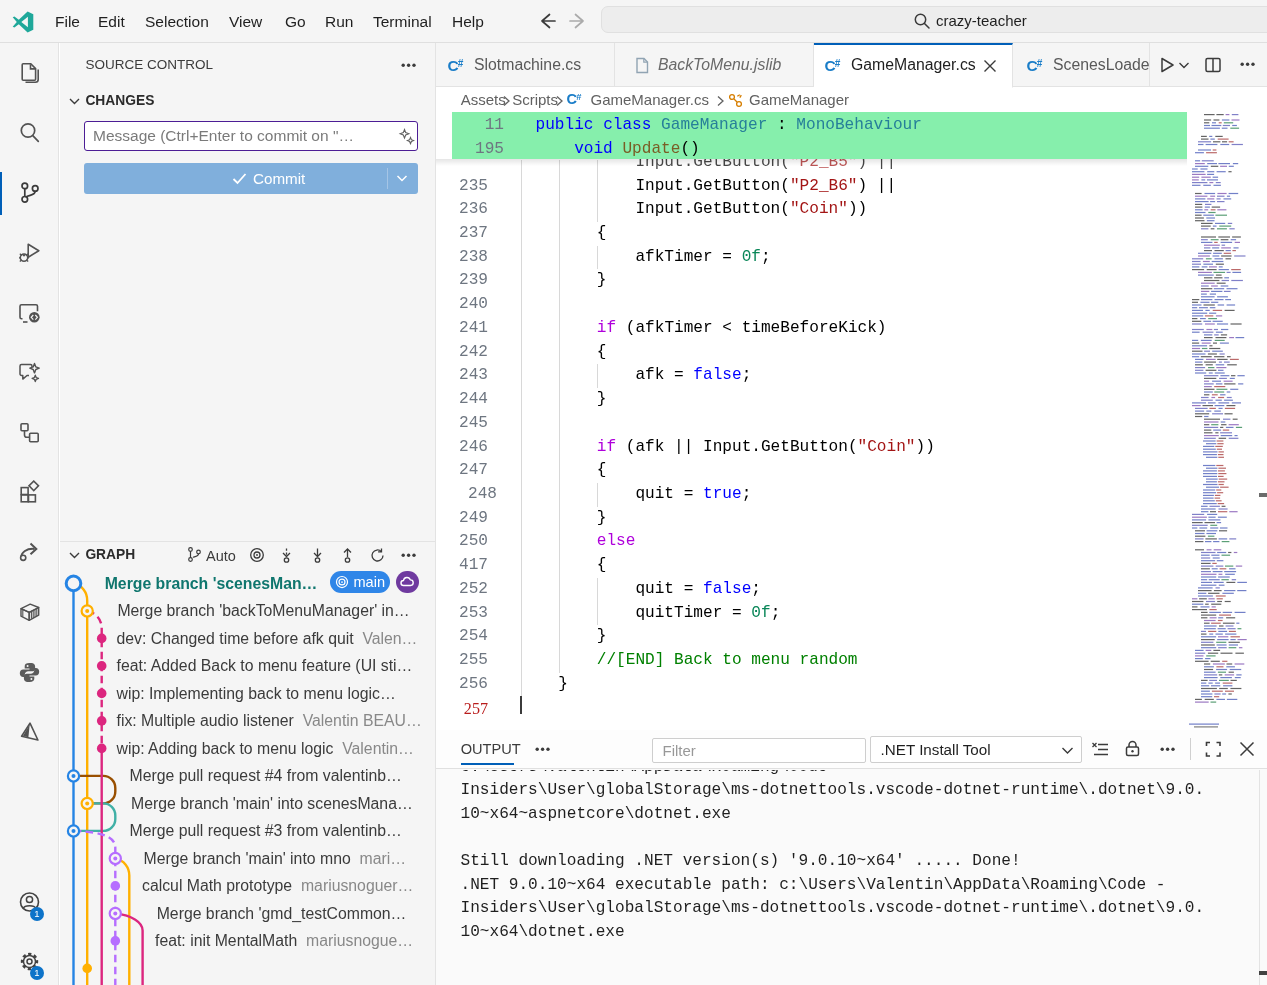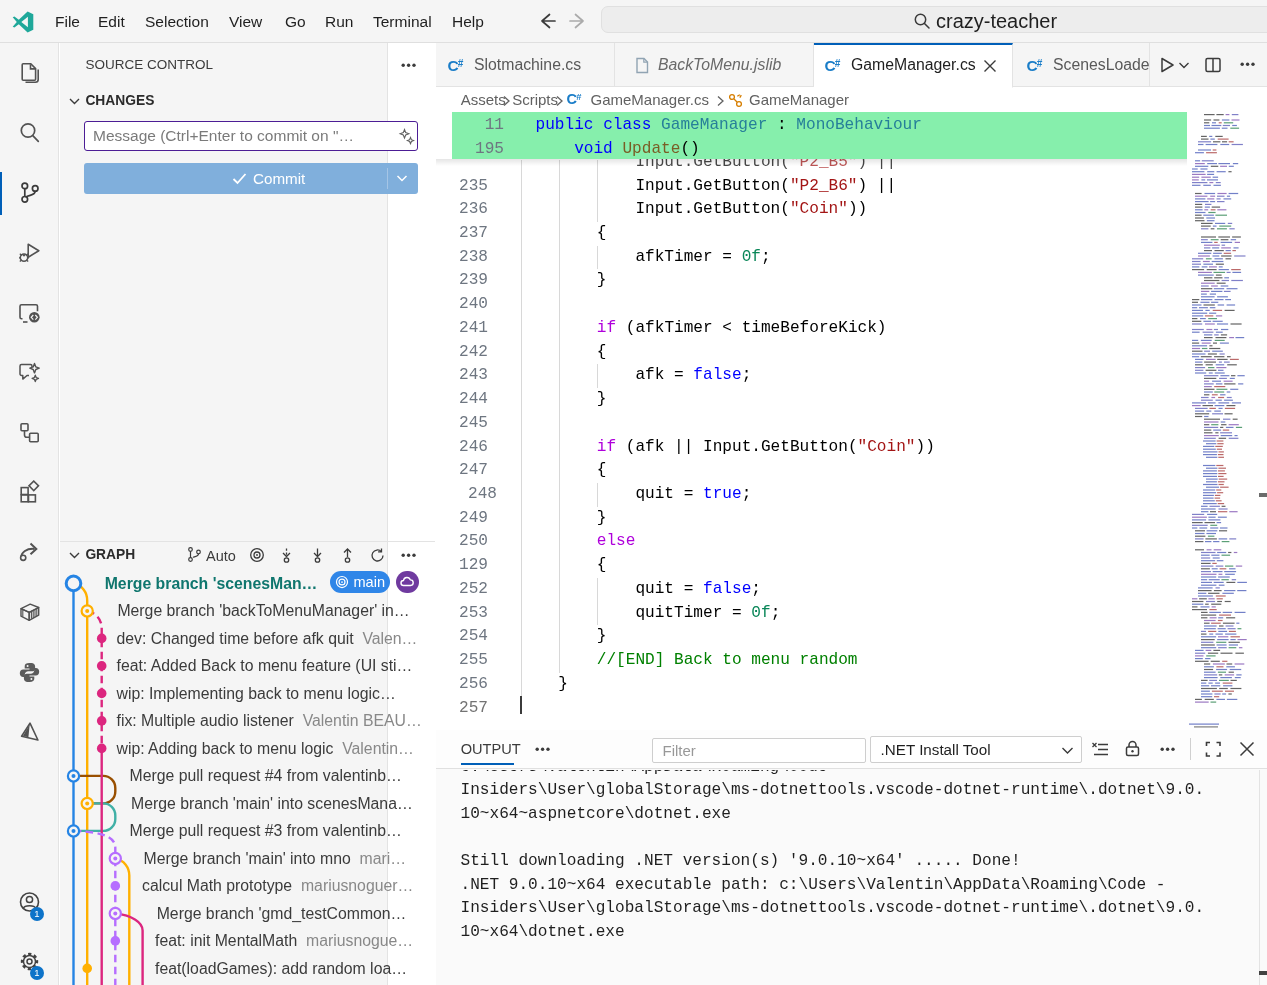--- a/index.html
+++ b/index.html
@@ -2,21 +2,21 @@
 <html><head><meta charset="utf-8"><style>
 *{margin:0;padding:0;box-sizing:border-box;}
 html,body{width:1267px;height:985px;overflow:hidden;}
 body{font-family:"Liberation Sans",sans-serif;background:#fff;position:relative;}
 .abs{position:absolute;}
 #titlebar{left:0;top:0;width:1267px;height:43px;background:#f5f5f5;border-bottom:1px solid #dfdfdf;}
 .menuitem{position:absolute;top:0;height:43px;line-height:43px;font-size:15.5px;color:#1f1f1f;}
 #searchbox{position:absolute;left:601px;top:6px;width:731px;height:27px;background:#ededed;border:1px solid #e0e0e0;border-radius:7px;}
 #activitybar{left:0;top:43px;width:59px;height:942px;background:#f5f5f5;border-right:1px solid #e3e3e3;}
 .aicon{position:absolute;left:17px;width:25px;height:25px;}
-#sidebar{left:60px;top:43px;width:328px;height:942px;background:#f5f5f5;border-right:1px solid #e3e3e3;}
+#sidebar{left:60px;top:43px;width:376px;height:942px;background:#f5f5f5;border-right:1px solid #e3e3e3;}
 .schead{position:absolute;font-size:13.5px;color:#3b3b3b;}
 .secthead{position:absolute;font-size:13.8px;font-weight:700;color:#2b2b2b;}
 #msgbox{position:absolute;left:24px;top:78px;width:334px;height:30px;background:#fff;border:1px solid #4c1d95;border-radius:3px;}
 #msgbox span{position:absolute;left:8px;top:5px;font-size:15.5px;color:#7a7a7a;white-space:nowrap;overflow:hidden;width:300px;}
 #commitbtn{position:absolute;left:24px;top:120px;width:334px;height:31px;background:#80afdc;border-radius:3px;color:#fff;}
 .grow{position:absolute;left:0;width:375px;height:27.5px;white-space:nowrap;overflow:hidden;}
 .grow .msg{font-size:15.8px;color:#3b3b3b;}
 .grow .auth{font-size:15.8px;color:#888;}
 #editorgroup{left:436px;top:43px;width:831px;height:687px;background:#fff;}
 #tabbar{position:absolute;left:0;top:0;width:831px;height:44px;background:#f5f5f5;border-bottom:1px solid #e3e3e3;}
@@ -53,21 +53,21 @@
         <path d="M14.5 4.5 L7 11 L14.5 17.5 M7.3 11 H20" stroke="#3b3b3b" stroke-width="1.7" fill="none" stroke-linecap="round" stroke-linejoin="round"></path>
       </svg></div>
     <div class="abs" style="left:568px;top:10px;"><svg style="" width="22" height="22" viewBox="0 0 22 22">
         <path d="M7.5 4.5 L15 11 L7.5 17.5 M2 11 H14.7" stroke="#ababab" stroke-width="1.7" fill="none" stroke-linecap="round" stroke-linejoin="round"></path>
       </svg></div>
     <div id="searchbox"></div>
     <div class="abs" style="left:913px;top:12px;"><svg style="" width="18" height="18" viewBox="0 0 18 18">
         <circle cx="7.5" cy="7.5" r="5.2" stroke="#3b3b3b" stroke-width="1.5" fill="none"></circle>
         <path d="M11.5 11.5 L16 16" stroke="#3b3b3b" stroke-width="1.5" stroke-linecap="round"></path>
       </svg></div>
-    <div class="abs" style="left:936px;top:0;height:58px;line-height:42px;font-size:20px;color:#1f1f1f;">crazy-teacher</div>
+    <div class="abs" style="left:936px;top:0;height:58px;line-height:42px;font-size:15px;color:#1f1f1f;">crazy-teacher</div>
   </div>
 <div class="abs" id="activitybar">
     <div class="aicon" style="top:17px;"><svg style="" width="25" height="25" viewBox="0 0 25 25">
         <path d="M6.2 3.8 h7.6 l4.8 4.8 v10.6 a1 1 0 0 1 -1 1 h-11.4 a1 1 0 0 1 -1 -1 v-14.4 a1 1 0 0 1 1 -1 z" fill="none" stroke="#525252" stroke-width="1.6"></path>
         <path d="M13.5 4.2 v4.7 h4.8" fill="none" stroke="#525252" stroke-width="1.6"></path>
         <path d="M21.2 9.5 v10 a2.8 2.8 0 0 1 -2.8 2.8 h-9.9" fill="none" stroke="#525252" stroke-width="1.6"></path>
       </svg></div>
     <div class="aicon" style="top:77px;"><svg style="" width="25" height="25" viewBox="0 0 25 25">
         <circle cx="11" cy="10.5" r="6.7" stroke="#525252" stroke-width="1.7" fill="none"></circle>
         <path d="M15.8 15.6 L21.3 21.3" stroke="#525252" stroke-width="1.7" stroke-linecap="round"></path>
@@ -246,21 +246,20 @@
     <div class="grow" style="top:636.6px;line-height:27.5px;"><span class="msg" style="margin-left:56.5px;">wip: Implementing back to menu logic…</span></div>
     <div class="grow" style="top:664.1px;line-height:27.5px;"><span class="msg" style="margin-left:56.5px;">fix: Multiple audio listener</span><span class="auth">&nbsp;&nbsp;Valentin BEAU…</span></div>
     <div class="grow" style="top:691.6px;line-height:27.5px;"><span class="msg" style="margin-left:56.5px;">wip: Adding back to menu logic</span><span class="auth">&nbsp;&nbsp;Valentin…</span></div>
     <div class="grow" style="top:719.1px;line-height:27.5px;"><span class="msg" style="margin-left:69.6px;">Merge pull request #4 from valentinb…</span></div>
     <div class="grow" style="top:746.6px;line-height:27.5px;"><span class="msg" style="margin-left:71.0px;">Merge branch 'main' into scenesMana…</span></div>
     <div class="grow" style="top:774.1px;line-height:27.5px;"><span class="msg" style="margin-left:69.6px;">Merge pull request #3 from valentinb…</span></div>
     <div class="grow" style="top:801.6px;line-height:27.5px;"><span class="msg" style="margin-left:83.6px;">Merge branch 'main' into mno</span><span class="auth">&nbsp;&nbsp;mari…</span></div>
     <div class="grow" style="top:829.1px;line-height:27.5px;"><span class="msg" style="margin-left:82.0px;">calcul Math prototype</span><span class="auth">&nbsp;&nbsp;mariusnoguer…</span></div>
     <div class="grow" style="top:856.6px;line-height:27.5px;"><span class="msg" style="margin-left:96.7px;">Merge branch 'gmd_testCommon…</span></div>
     <div class="grow" style="top:884.1px;line-height:27.5px;"><span class="msg" style="margin-left:95.0px;">feat: init MentalMath</span><span class="auth">&nbsp;&nbsp;mariusnogue…</span></div>
-    <div class="grow" style="top:911.6px;line-height:27.5px;"><span class="msg" style="margin-left:95.0px;">feat(loadGames): add random loa…</span></div>
     <div class="abs" style="left:270.4px;top:528.2px;width:60px;height:21.6px;background:#2f86e8;border-radius:11px;">
       <svg class="abs" style="left:5px;top:3.8px;" width="14" height="14" viewBox="0 0 16 16">
         <circle cx="8" cy="8" r="6.3" stroke="#fff" stroke-width="1.4" fill="none"></circle>
         <circle cx="8" cy="8" r="3.4" stroke="#fff" stroke-width="1.4" fill="none"></circle>
         <circle cx="8" cy="8" r="1" fill="#fff"></circle>
       </svg>
       <span class="abs" style="left:23px;top:1px;color:#fff;font-size:14.6px;line-height:20px;">main</span>
     </div>
     <div class="abs" style="left:336.2px;top:527.8px;width:22.6px;height:22.6px;background:#6f3a9f;border-radius:50%;">
       <svg class="abs" style="left:3.3px;top:3.3px;" width="16" height="16" viewBox="0 0 16 16">
@@ -375,33 +374,33 @@
       <div class="ln" style="top:323.53000000000003px;color:#6e7681;">246</div>
       <div class="cl" style="left:83.5px;top:323.53000000000003px;"><span class="pl">        </span><span class="ctl">if</span><span class="pl"> (afk || Input.GetButton(</span><span class="str">"Coin"</span><span class="pl">))</span></div>
       <div class="ln" style="top:347.26px;color:#6e7681;">247</div>
       <div class="cl" style="left:83.5px;top:347.26px;"><span class="pl">        {</span></div>
       <div class="ln" style="top:370.99px;color:#6e7681;padding-left:32px;">248</div>
       <div class="cl" style="left:83.5px;top:370.99px;"><span class="pl">            quit = </span><span class="kw">true</span><span class="pl">;</span></div>
       <div class="ln" style="top:394.72px;color:#6e7681;">249</div>
       <div class="cl" style="left:83.5px;top:394.72px;"><span class="pl">        }</span></div>
       <div class="ln" style="top:418.45px;color:#6e7681;">250</div>
       <div class="cl" style="left:83.5px;top:418.45px;"><span class="pl">        </span><span class="ctl">else</span></div>
-      <div class="ln" style="top:442.18px;color:#6e7681;">129</div>
+      <div class="ln" style="top:442.18px;color:#6e7681;">417</div>
       <div class="cl" style="left:83.5px;top:442.18px;"><span class="pl">        {</span></div>
       <div class="ln" style="top:465.91px;color:#6e7681;">252</div>
       <div class="cl" style="left:83.5px;top:465.91px;"><span class="pl">            quit = </span><span class="kw">false</span><span class="pl">;</span></div>
       <div class="ln" style="top:489.64px;color:#6e7681;">253</div>
       <div class="cl" style="left:83.5px;top:489.64px;"><span class="pl">            quitTimer = </span><span class="num">0f</span><span class="pl">;</span></div>
       <div class="ln" style="top:513.37px;color:#6e7681;">254</div>
       <div class="cl" style="left:83.5px;top:513.37px;"><span class="pl">        }</span></div>
       <div class="ln" style="top:537.1px;color:#6e7681;">255</div>
       <div class="cl" style="left:83.5px;top:537.1px;"><span class="pl">        </span><span class="com">//[END] Back to menu random</span></div>
       <div class="ln" style="top:560.8299999999999px;color:#6e7681;">256</div>
       <div class="cl" style="left:83.5px;top:560.8299999999999px;"><span class="pl">    }</span></div>
-      <div class="ln" style="top:584.5600000000001px;color:#737373;">257</div>
+      <div class="ln" style="top:584.5600000000001px;color:#b91c1c;font-family:Liberation Serif, serif;">257</div>
       <div class="cl" style="left:83.5px;top:584.5600000000001px;"></div>
       <div id="sticky">
         <div class="ln" style="top:2px;">11</div>
         <div class="cl" style="left:83.5px;top:2px;"><span class="kw">public</span><span class="pl"> </span><span class="kw">class</span><span class="pl"> </span><span class="typ">GameManager</span><span class="pl"> : </span><span class="typ">MonoBehaviour</span></div>
         <div class="ln" style="top:25.7px;">195</div>
         <div class="cl" style="left:83.5px;top:25.7px;"><span class="pl">    </span><span class="kw">void</span><span class="pl"> </span><span class="mth">Update</span><span class="pl">()</span></div>
       </div>
       <div id="stickyshadow"></div>
       <div class="abs" style="left:84.3px;top:583.5px;width:1.6px;height:18.5px;background:#3b3b3b;"></div>
       <div id="minimap"><svg width="66" height="618" viewBox="0 0 66 618">

